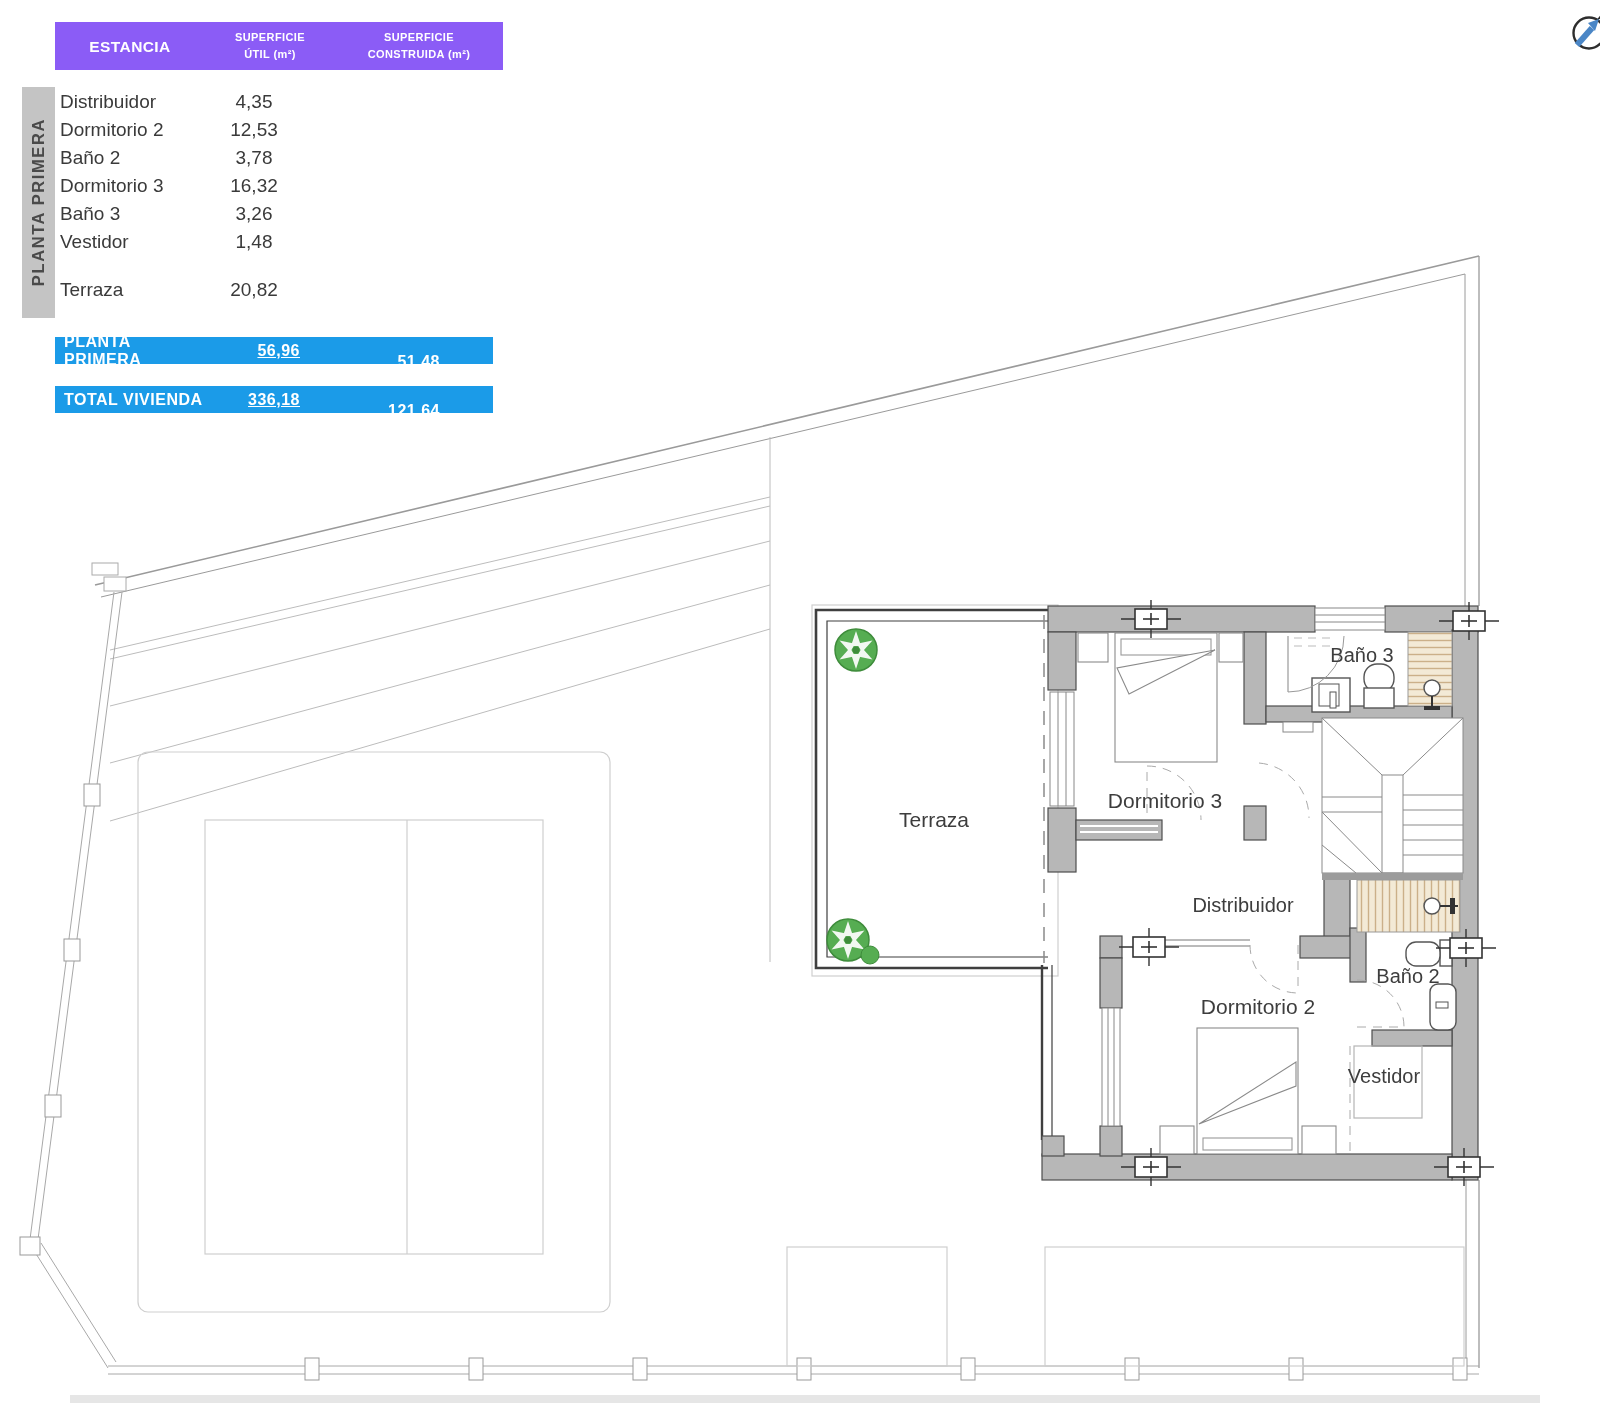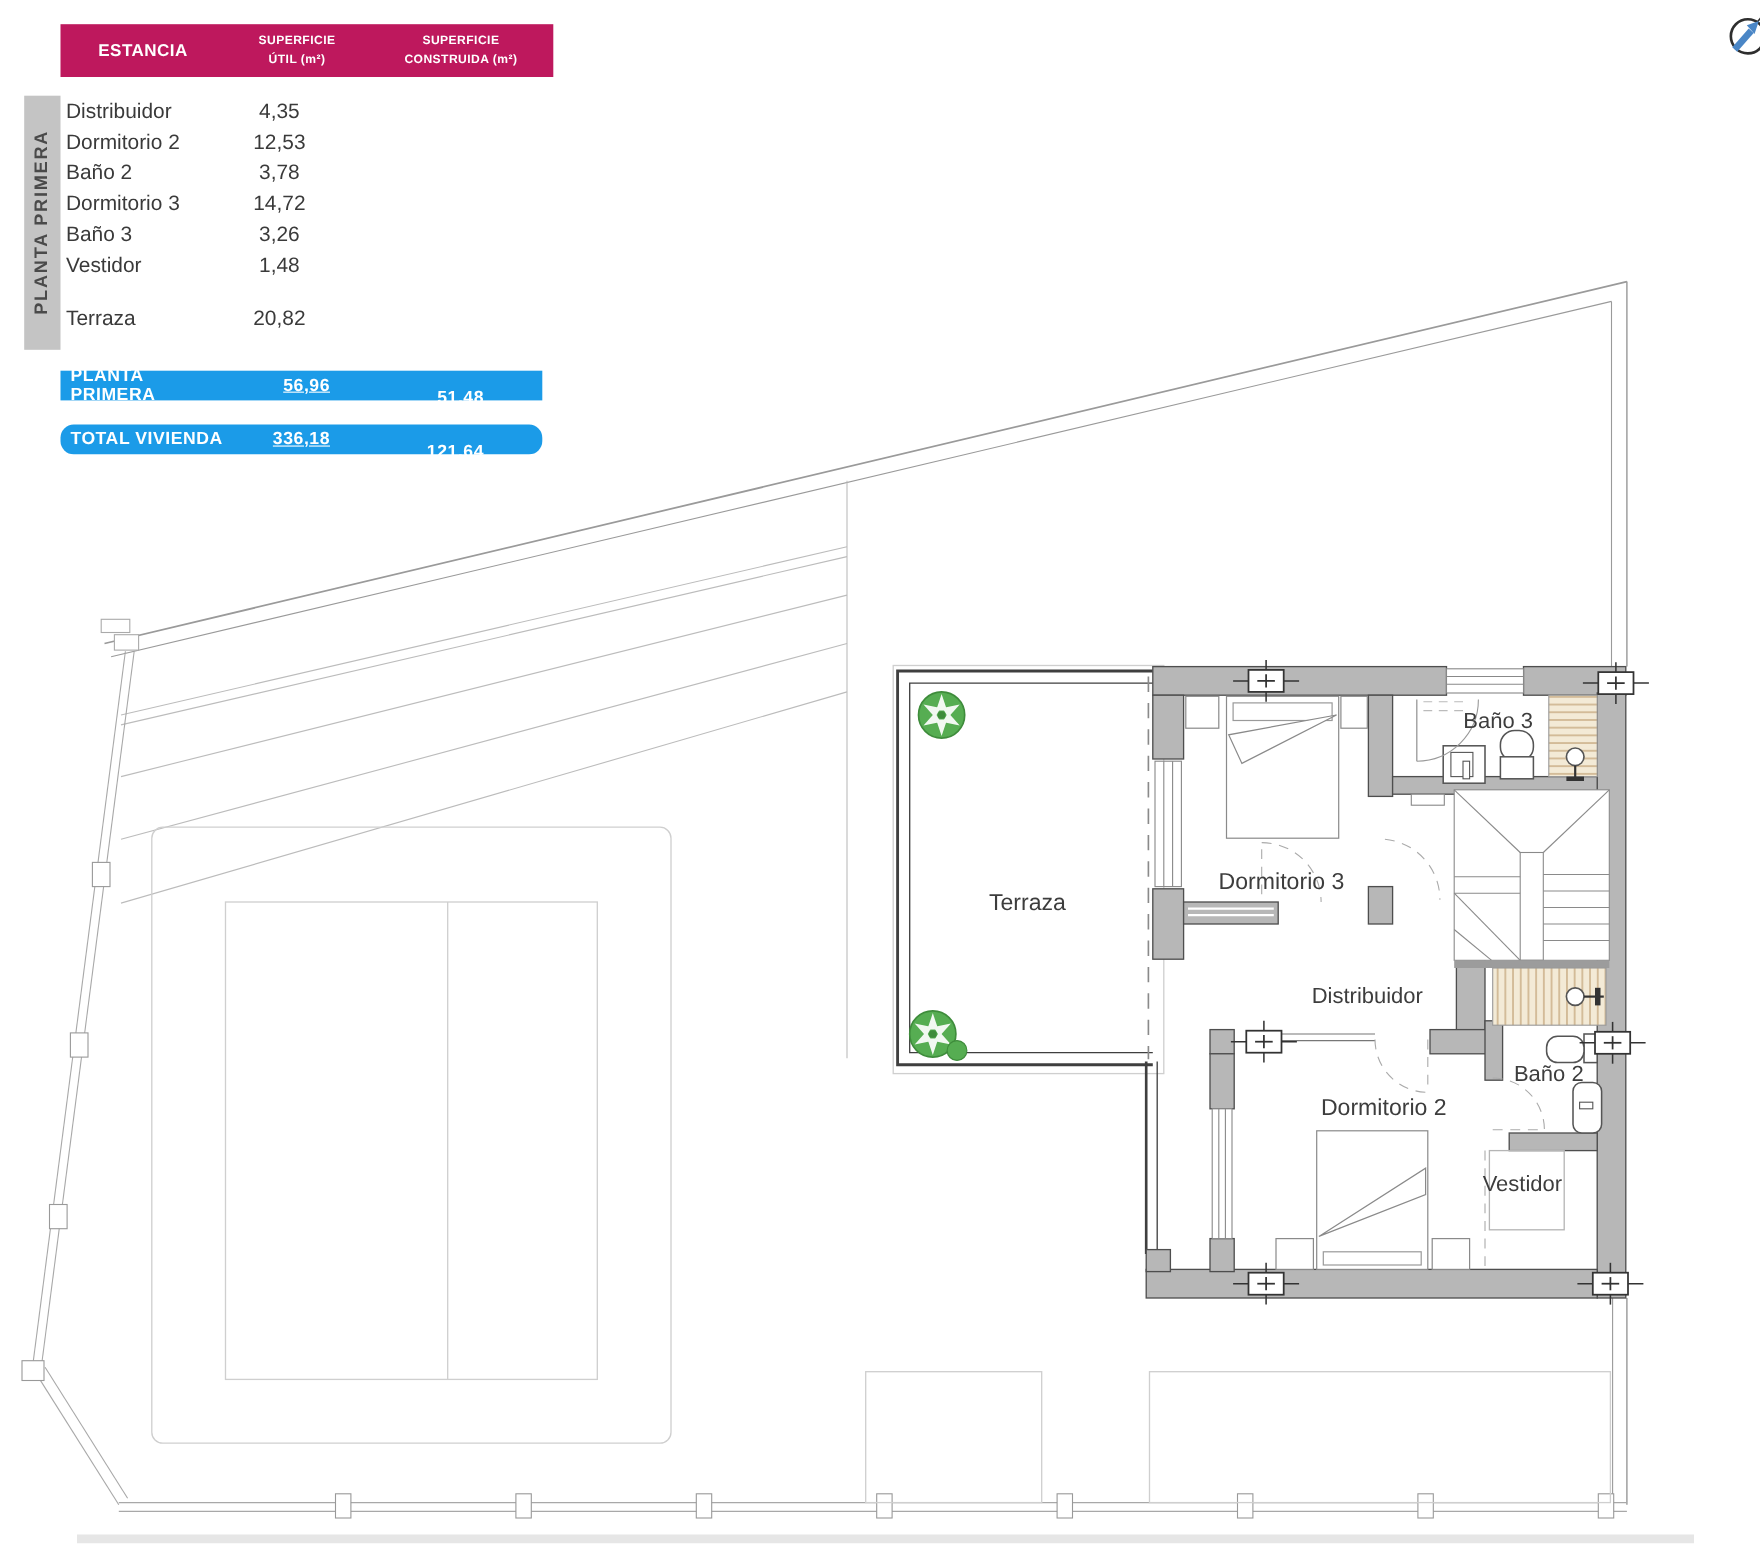--- a/index.html
+++ b/index.html
@@ -21,21 +21,21 @@
   .trow .nm{width:145px;}
   .trow .ut{width:98px;text-align:center;}
   .trow.terraza{margin-top:20px;}
 
   .sumbar{position:absolute;left:55px;width:438px;height:27px;display:flex;align-items:center;
       color:#ffffff;font-weight:bold;font-size:16px;letter-spacing:.5px;}
   .sumbar .lbl{padding-left:9px;width:141px;}
   .sumbar .v1{width:95px;text-align:right;text-decoration:underline;}
   .sumbar .v2{width:140px;text-align:right;margin-top:22px;}
   #bar-floor{top:337px;}
-  #bar-total{top:386px;border-radius:12px;}
+  #bar-total{top:386px;}
 
   .side-tab{position:absolute;left:22px;top:87px;width:33px;height:231px;background:#c4c4c4;
       display:flex;align-items:center;justify-content:center;}
   .side-tab span{writing-mode:vertical-rl;transform:rotate(180deg);font-weight:bold;
       font-size:16.5px;letter-spacing:1.6px;color:#4a4a4a;white-space:nowrap;}
 
   
   .room-label{fill:#3d3d3d;font-family:"Liberation Sans",sans-serif;font-size:21px;text-anchor:middle;}
   .room-label.sm{font-size:20px;}
 </style>
@@ -271,21 +271,21 @@
       <line x1="1596" y1="22" x2="1604" y2="12" stroke="#2e2e2e" stroke-width="1.5"></line>
       <line x1="1577" y1="45" x2="1592" y2="28" stroke="#4a86c6" stroke-width="6"></line>
       <polygon points="1599,19 1588,23 1595,31" fill="#4a86c6"></polygon>
     </g>
   </svg>
 
   <div class="side-tab">
     <span>PLANTA PRIMERA</span>
   </div>
 
-  <div class="tbl-header" style="background:#be185d;">
+  <div class="tbl-header" style="background:#8b5cf6;">
     <div class="c c1">ESTANCIA</div>
     <div class="c c2">SUPERFICIE
 ÚTIL (m²)</div>
     <div class="c c3">SUPERFICIE
 CONSTRUIDA (m²)</div>
   </div>
 
   <div class="rows">
     <div class="trow">
       <span class="nm">Distribuidor</span>
@@ -294,21 +294,21 @@
     <div class="trow">
       <span class="nm">Dormitorio 2</span>
       <span class="ut">12,53</span>
     </div>
     <div class="trow">
       <span class="nm">Baño 2</span>
       <span class="ut">3,78</span>
     </div>
     <div class="trow">
       <span class="nm">Dormitorio 3</span>
-      <span class="ut">14,72</span>
+      <span class="ut">16,32</span>
     </div>
     <div class="trow">
       <span class="nm">Baño 3</span>
       <span class="ut">3,26</span>
     </div>
     <div class="trow">
       <span class="nm">Vestidor</span>
       <span class="ut">1,48</span>
     </div>
     <div class="trow terraza">

